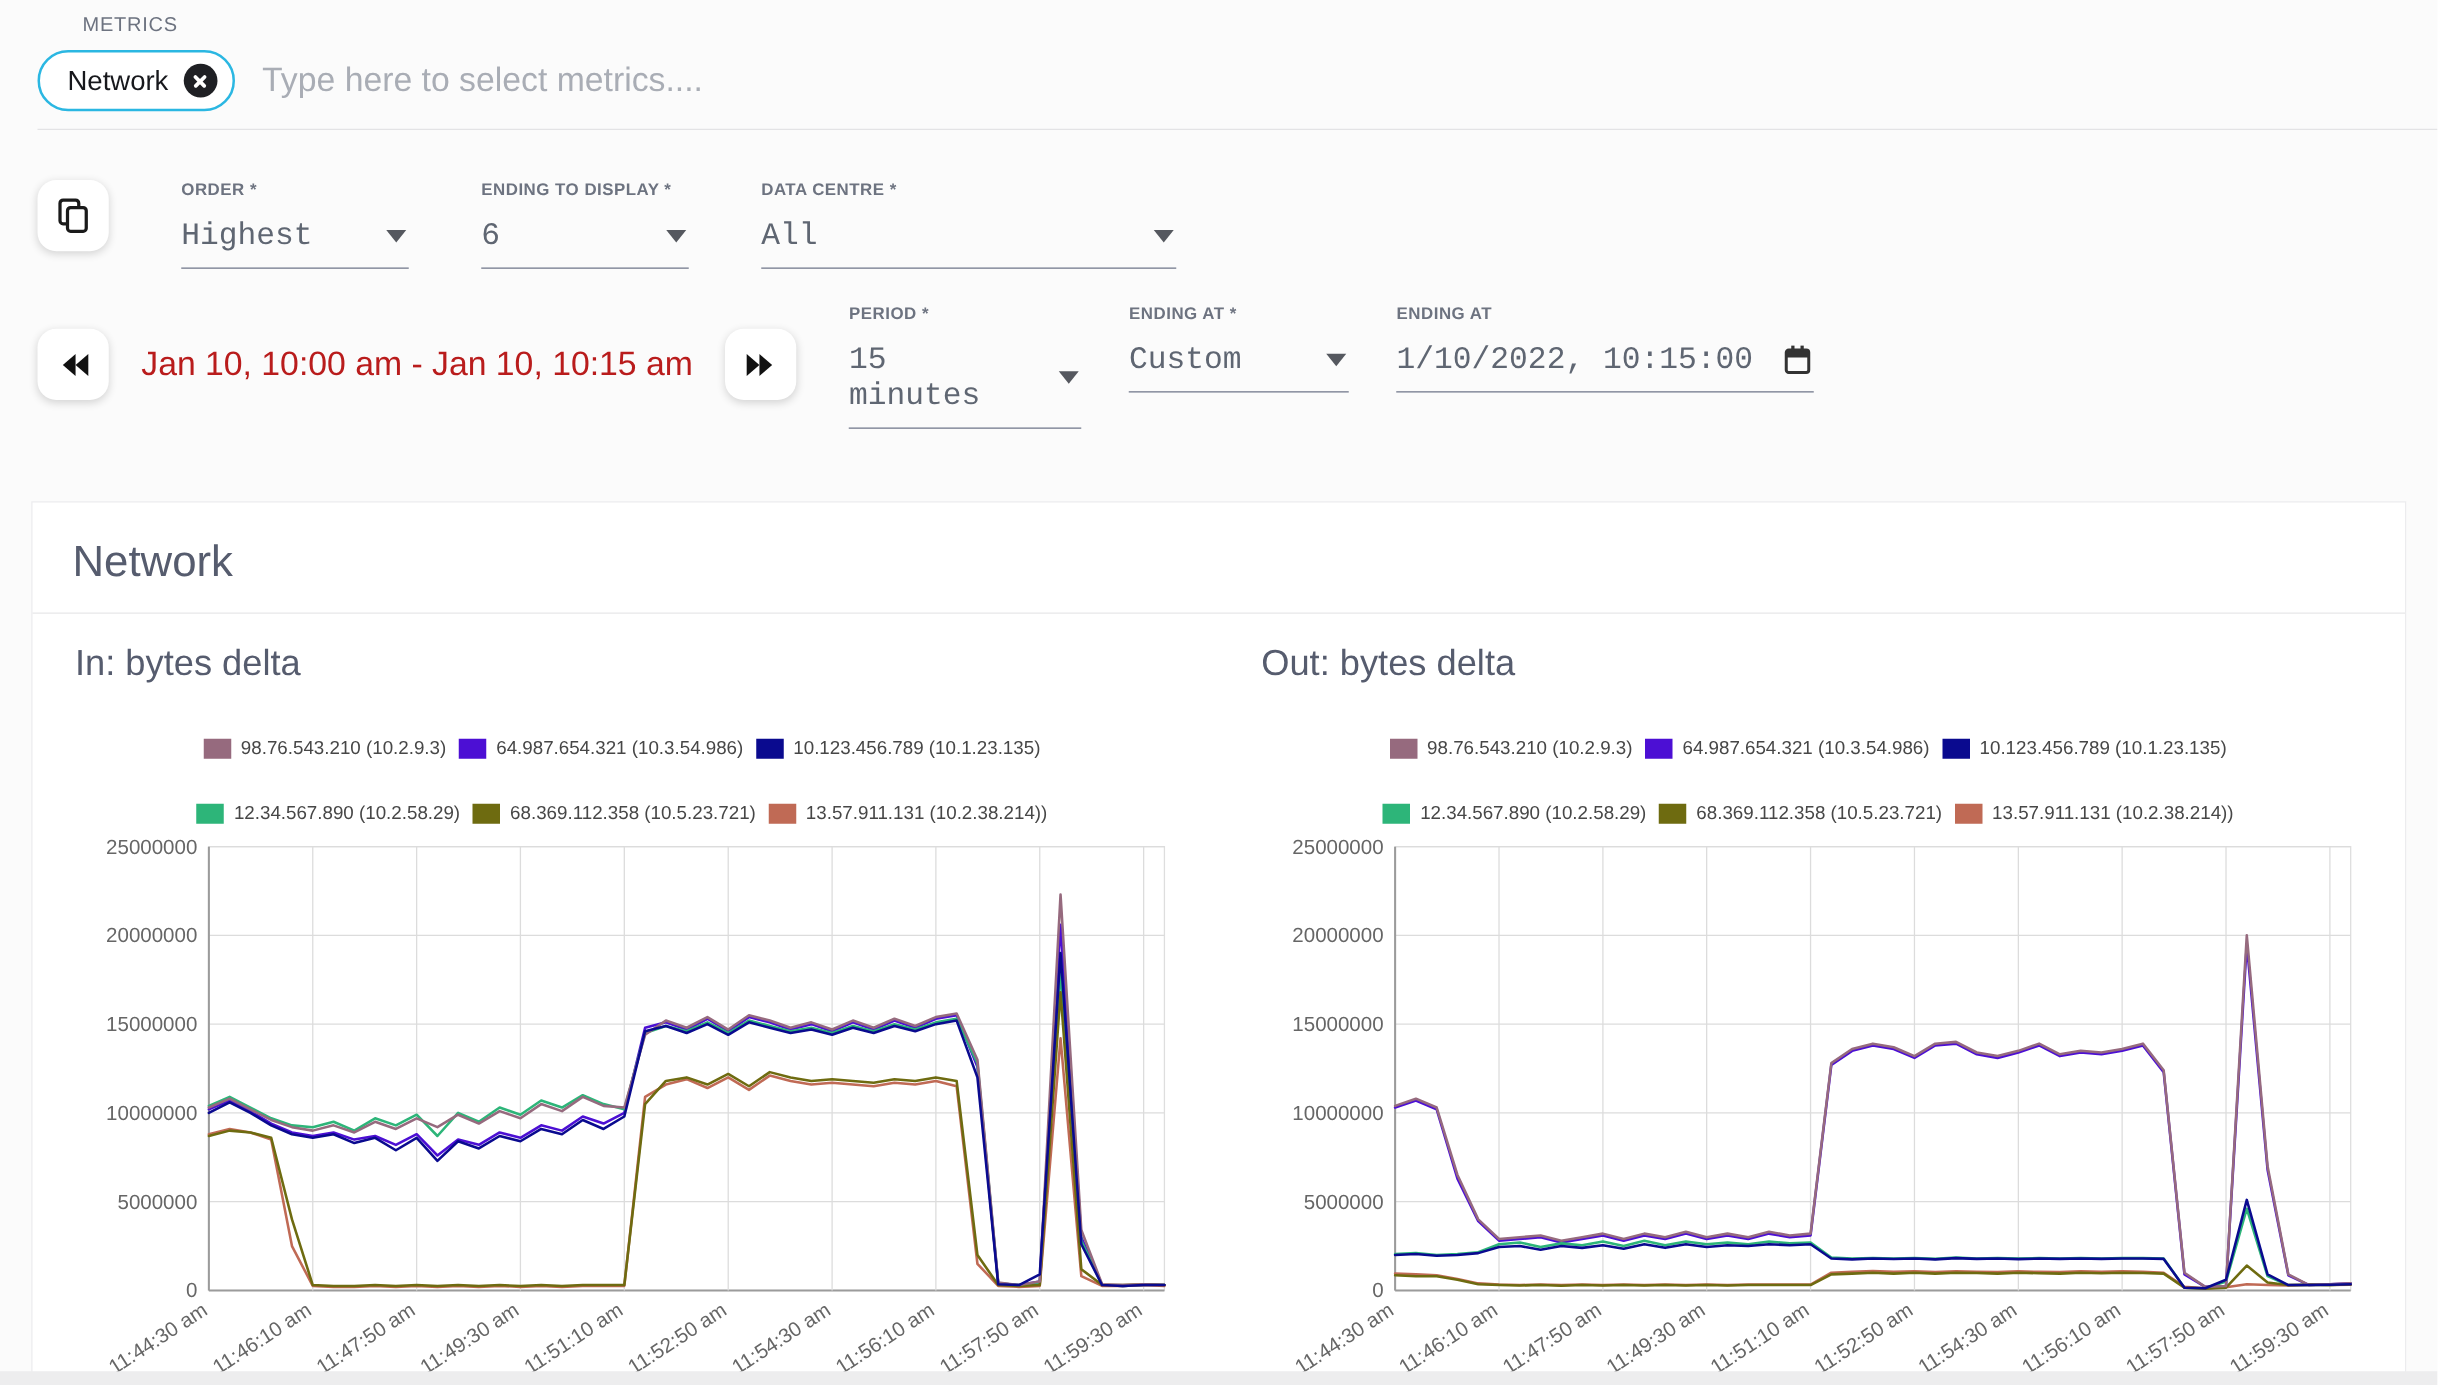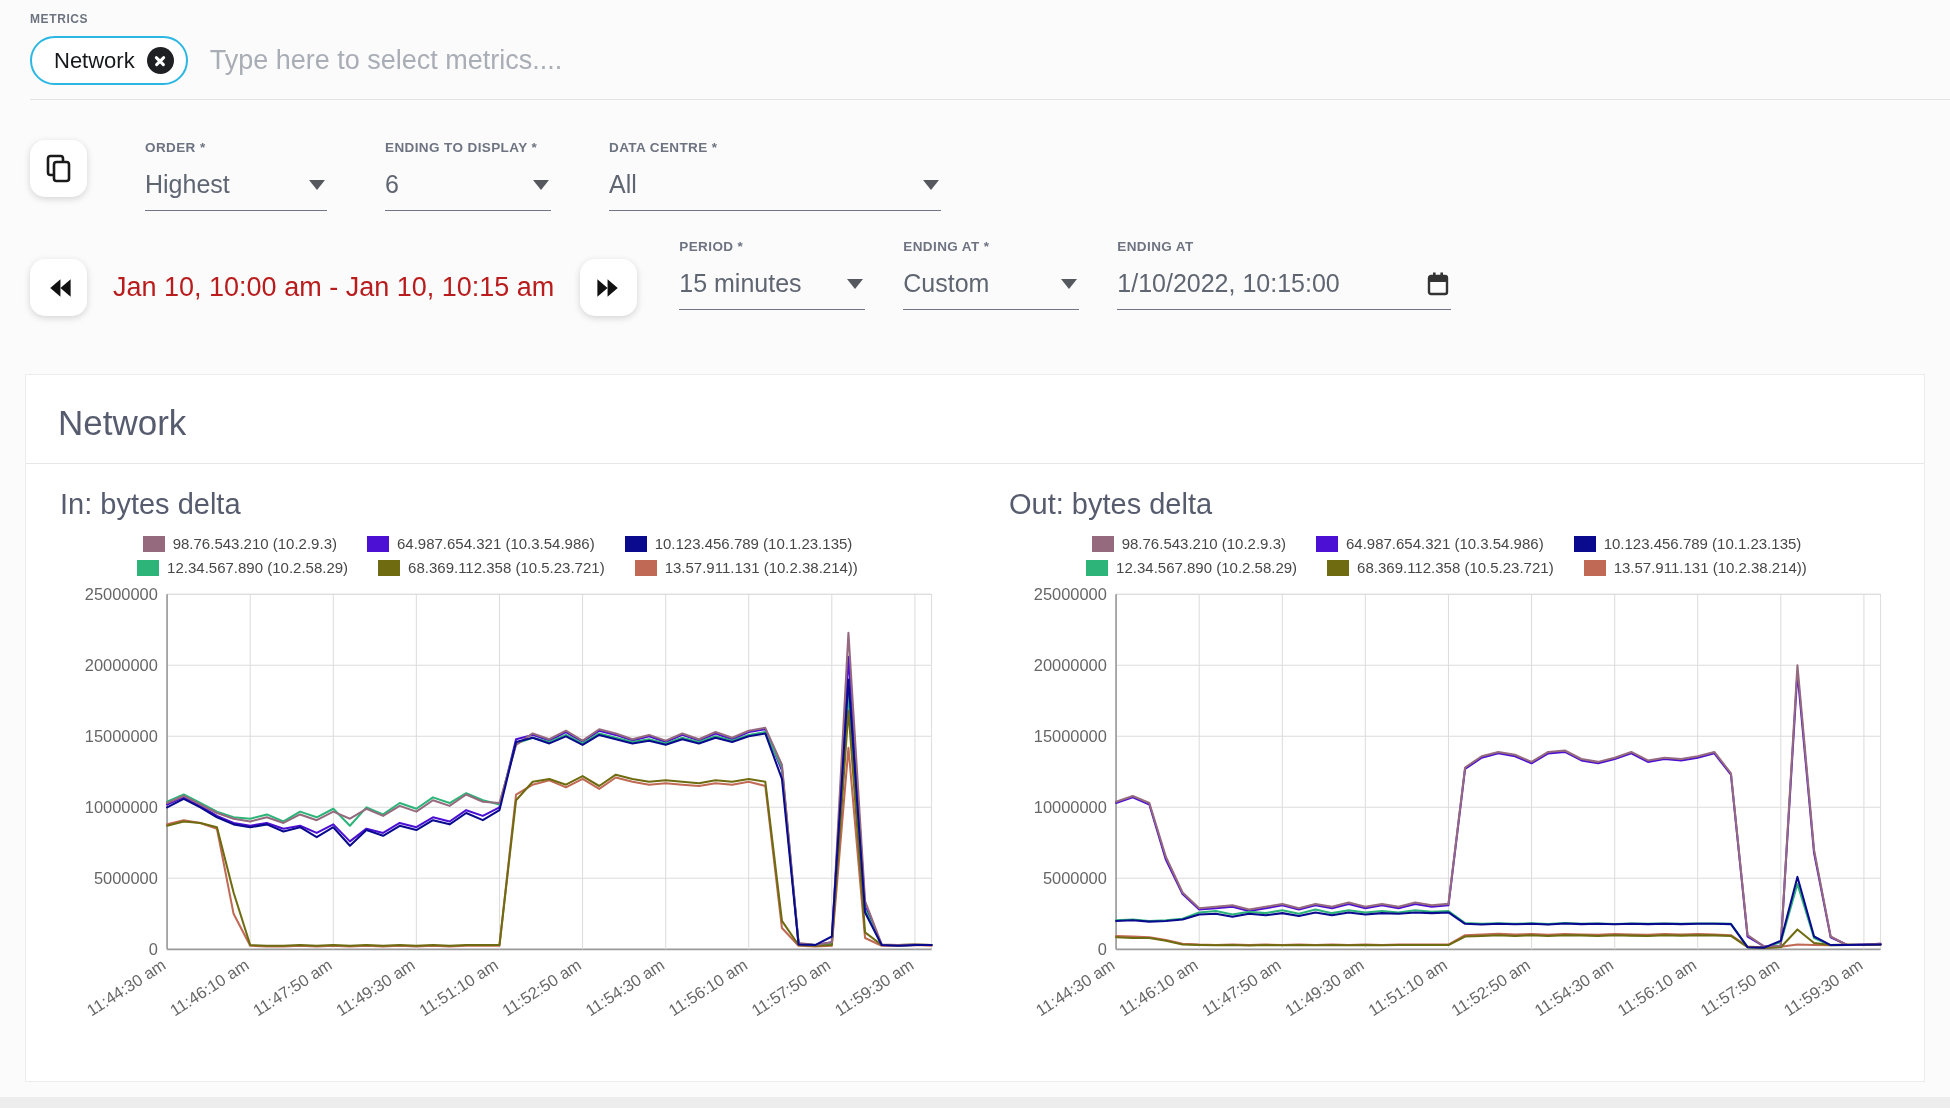--- a/index.html
+++ b/index.html
@@ -3,21 +3,21 @@
 <meta charset="utf-8">
 <style>
   * { box-sizing: border-box; margin: 0; padding: 0; }
   html,body { width:1950px; height:1108px; overflow:hidden; }
   body {
     font-family: "Liberation Sans", "DejaVu Sans", sans-serif;
     background:#fbfbfb; color:#5f6672; position:relative;
   }
   
   .metrics-block { padding:12px 0 0 30px; }
-  .metrics-label { font-size:12px; font-weight:bold; letter-spacing:.6px; color:#6d7380; }
+  .metrics-label { font-size:16px; font-weight:normal; letter-spacing:.6px; color:#6d7380;margin-left:36px; }
   .chip-row { display:flex; align-items:center; margin-top:10px; padding-bottom:14px;
               border-bottom:1px solid #e3e3e5; width:1920px; }
   .chip { display:inline-flex; align-items:center; gap:12px; border:2.5px solid #2bb7e2;
           border-radius:28px; padding:9px 12px 9px 22px; background:#fff; cursor:pointer; }
   .chip-text { font-size:22px; color:#17181c; }
   .chip-close { width:27px; height:27px; border-radius:50%; background:#1f2024; position:relative;
                 display:inline-block; cursor:pointer; flex:0 0 auto; }
   .chip-close::before, .chip-close::after {
     content:""; position:absolute; left:50%; top:50%; width:13px; height:2.6px;
     background:#fff; border-radius:2px; }
@@ -29,39 +29,39 @@
   .metrics-input::placeholder { color:#a9adb5; }
   
   .controls-row { display:flex; align-items:flex-start; padding-left:30px; margin-top:40px;gap:20px; }
   .icon-btn { width:57px; height:57px; background:#fff; border:none; border-radius:15px;
               box-shadow:0 2px 7px rgba(0,0,0,.16); display:flex; align-items:center;
               justify-content:center; cursor:pointer; flex:0 0 auto; }
   .field { display:flex; flex-direction:column; margin-left:38px; }
   .field-label { font-size:13.5px; font-weight:bold; letter-spacing:.4px; color:#6d7380; }
   .field-value { display:flex; align-items:center; justify-content:space-between;
                  font-size:25px; color:#5f6672; padding:15px 2px 11px 0;
-                 border-bottom:1px solid #6f7689; cursor:pointer; }
+                 border-bottom:1px solid #6f7689; cursor:pointer;font-family:Liberation Mono, monospace; }
   .caret { width:0; height:0; border-left:8px solid transparent; border-right:8px solid transparent;
            border-top:10px solid #55585f; margin-left:18px; }
   .w-order { width:182px; } .w-nodes { width:166px; } .w-dc { width:332px; }
   .w-period { width:186px; } .w-endsel { width:176px; } .w-endval { width:334px; }
   .time-row { display:flex; align-items:flex-start; padding-left:30px; margin-top:28px; }
   .time-row .icon-btn { margin-top:20px; }
   .range-text { font-size:27px; color:#b91c1c; line-height:57px; margin:20px 26px 0 26px; }
   .time-row .field:first-of-type { margin-left:42px; }
   .cal-icon { cursor:pointer; display:inline-flex; }
   
   .card { background:#fff; border:1px solid #ececee; margin:58px 25px 0 25px; height:708px; }
   .card-title { font-size:35px; font-weight:500; color:#565c6e; padding:28px 0 20px 32px; }
   .card-divider { border-top:1px solid #e7e7e9; }
   .charts { display:flex; }
   .chart-panel { width:50%; padding:20px 26px 0 20px; }
   .chart-title { font-size:29px; font-weight:500; color:#565c6e; margin:4px 0 14px 14px; }
   .legend { display:flex; flex-direction:column; align-items:center; gap:7px; }
-  .legend-row { display:flex; align-items:center; gap:30px; }
+  .legend-row { display:flex; align-items:center; gap:10px;margin-top:28px; }
   .legend-item { display:inline-flex; align-items:center; gap:8px; cursor:pointer; }
   .legend-item .sw { width:22px; height:16px; display:inline-block; }
   .legend-item .lb { font-size:15px; color:#474747; }
   .chart-svg-wrap { margin-top:6px; }
   .chart-svg-wrap svg { width:100%; height:auto; display:block; }
   .bottom-strip { position:absolute; left:0; bottom:0; width:100%; height:11px; background:#ededee; }
 </style>
 </head>
 <body>
 

